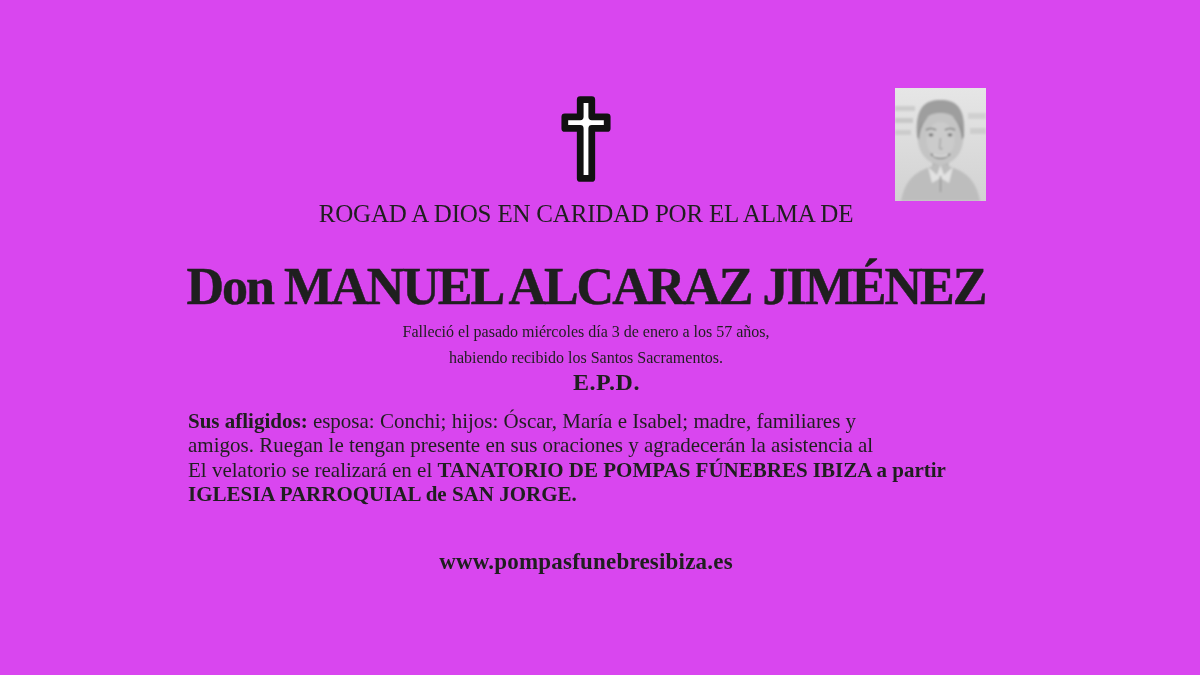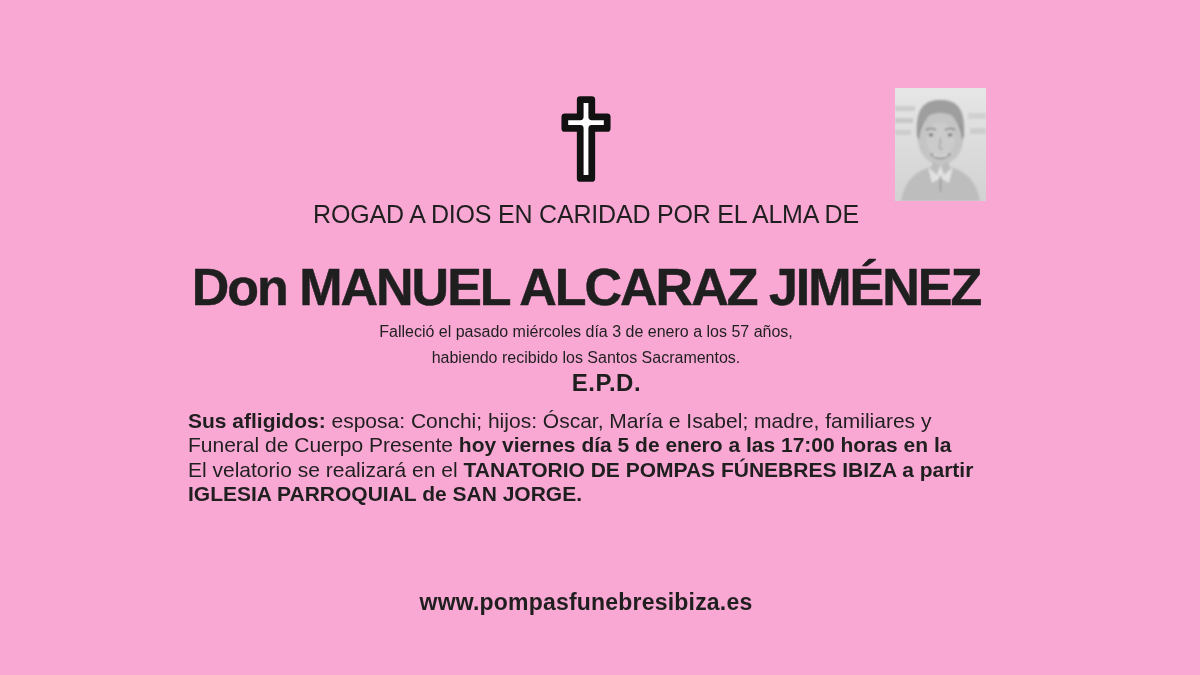--- a/index.html
+++ b/index.html
@@ -1,21 +1,21 @@
 <!DOCTYPE html>
 <html><head>
 <meta charset="utf-8">
 <style>
   html,body{margin:0;padding:0;background:#ffffff;}
   .stage{
     position:relative;
     width:1200px;height:675px;
-    background:#f9a8d4;
+    background:#d946ef;
     overflow:hidden;
-    font-family:Liberation Sans, sans-serif;
+    font-family:Liberation Serif, serif;
     color:#1f1f1f;
   }
   .centered{position:absolute;left:0;right:28px;text-align:center;}
   .cross-wrap{position:absolute;left:560px;top:94px;width:52px;height:90px;}
   .photo-wrap{position:absolute;left:895px;top:88px;width:91px;height:113px;}
   .photo-wrap svg{display:block;}
   .invocation{
     top:200px;
     font-size:25px;
     letter-spacing:-0.2px;
@@ -46,21 +46,20 @@
     font-size:21px;
     line-height:24.3px;
   }
   .notice-line{white-space:pre;}
   .notice .b{font-weight:bold;text-align:right;}
   .website{
     top:549px;
     font-size:23px;
     font-weight:bold;
     letter-spacing:0.2px;
-    margin-top:40px;
   }
 </style>
 </head>
 <body>
 
 <div class="stage">
 
   <div class="cross-wrap">
     <svg width="52" height="90" viewBox="-5 -5 54 92" xmlns="http://www.w3.org/2000/svg">
       <path d="M16 0 H28 V18 H44 V30 H28 V82 H16 V30 H0 V18 H16 Z" fill="#ffffff" stroke="#111111" stroke-width="7" stroke-linejoin="round"></path>
@@ -111,20 +110,20 @@
 
   <div class="centered death">
     <div>Falleció el pasado miércoles día 3 de enero a los 57 años,</div>
     <div>habiendo recibido los Santos Sacramentos.</div>
   </div>
 
   <div class="centered epd">E.P.D.</div>
 
   <div class="notice">
       <div class="notice-line"><span class="b">Sus afligidos: </span><span>esposa: Conchi; hijos: Óscar, María e Isabel; madre, familiares y</span></div>
-      <div class="notice-line"><span>Funeral de Cuerpo Presente </span><span class="b">hoy viernes día 5 de enero a las 17:00 horas en la</span></div>
+      <div class="notice-line"><span>amigos. Ruegan le tengan presente en sus oraciones y agradecerán la asistencia al</span></div>
       <div class="notice-line"><span>El velatorio se realizará en el </span><span class="b">TANATORIO DE POMPAS FÚNEBRES IBIZA a partir</span></div>
       <div class="notice-line"><span class="b">IGLESIA PARROQUIAL de SAN JORGE.</span></div>
     </div>
 
   <div class="centered website">www.pompasfunebresibiza.es</div>
 
 </div>
 
 </body></html>

